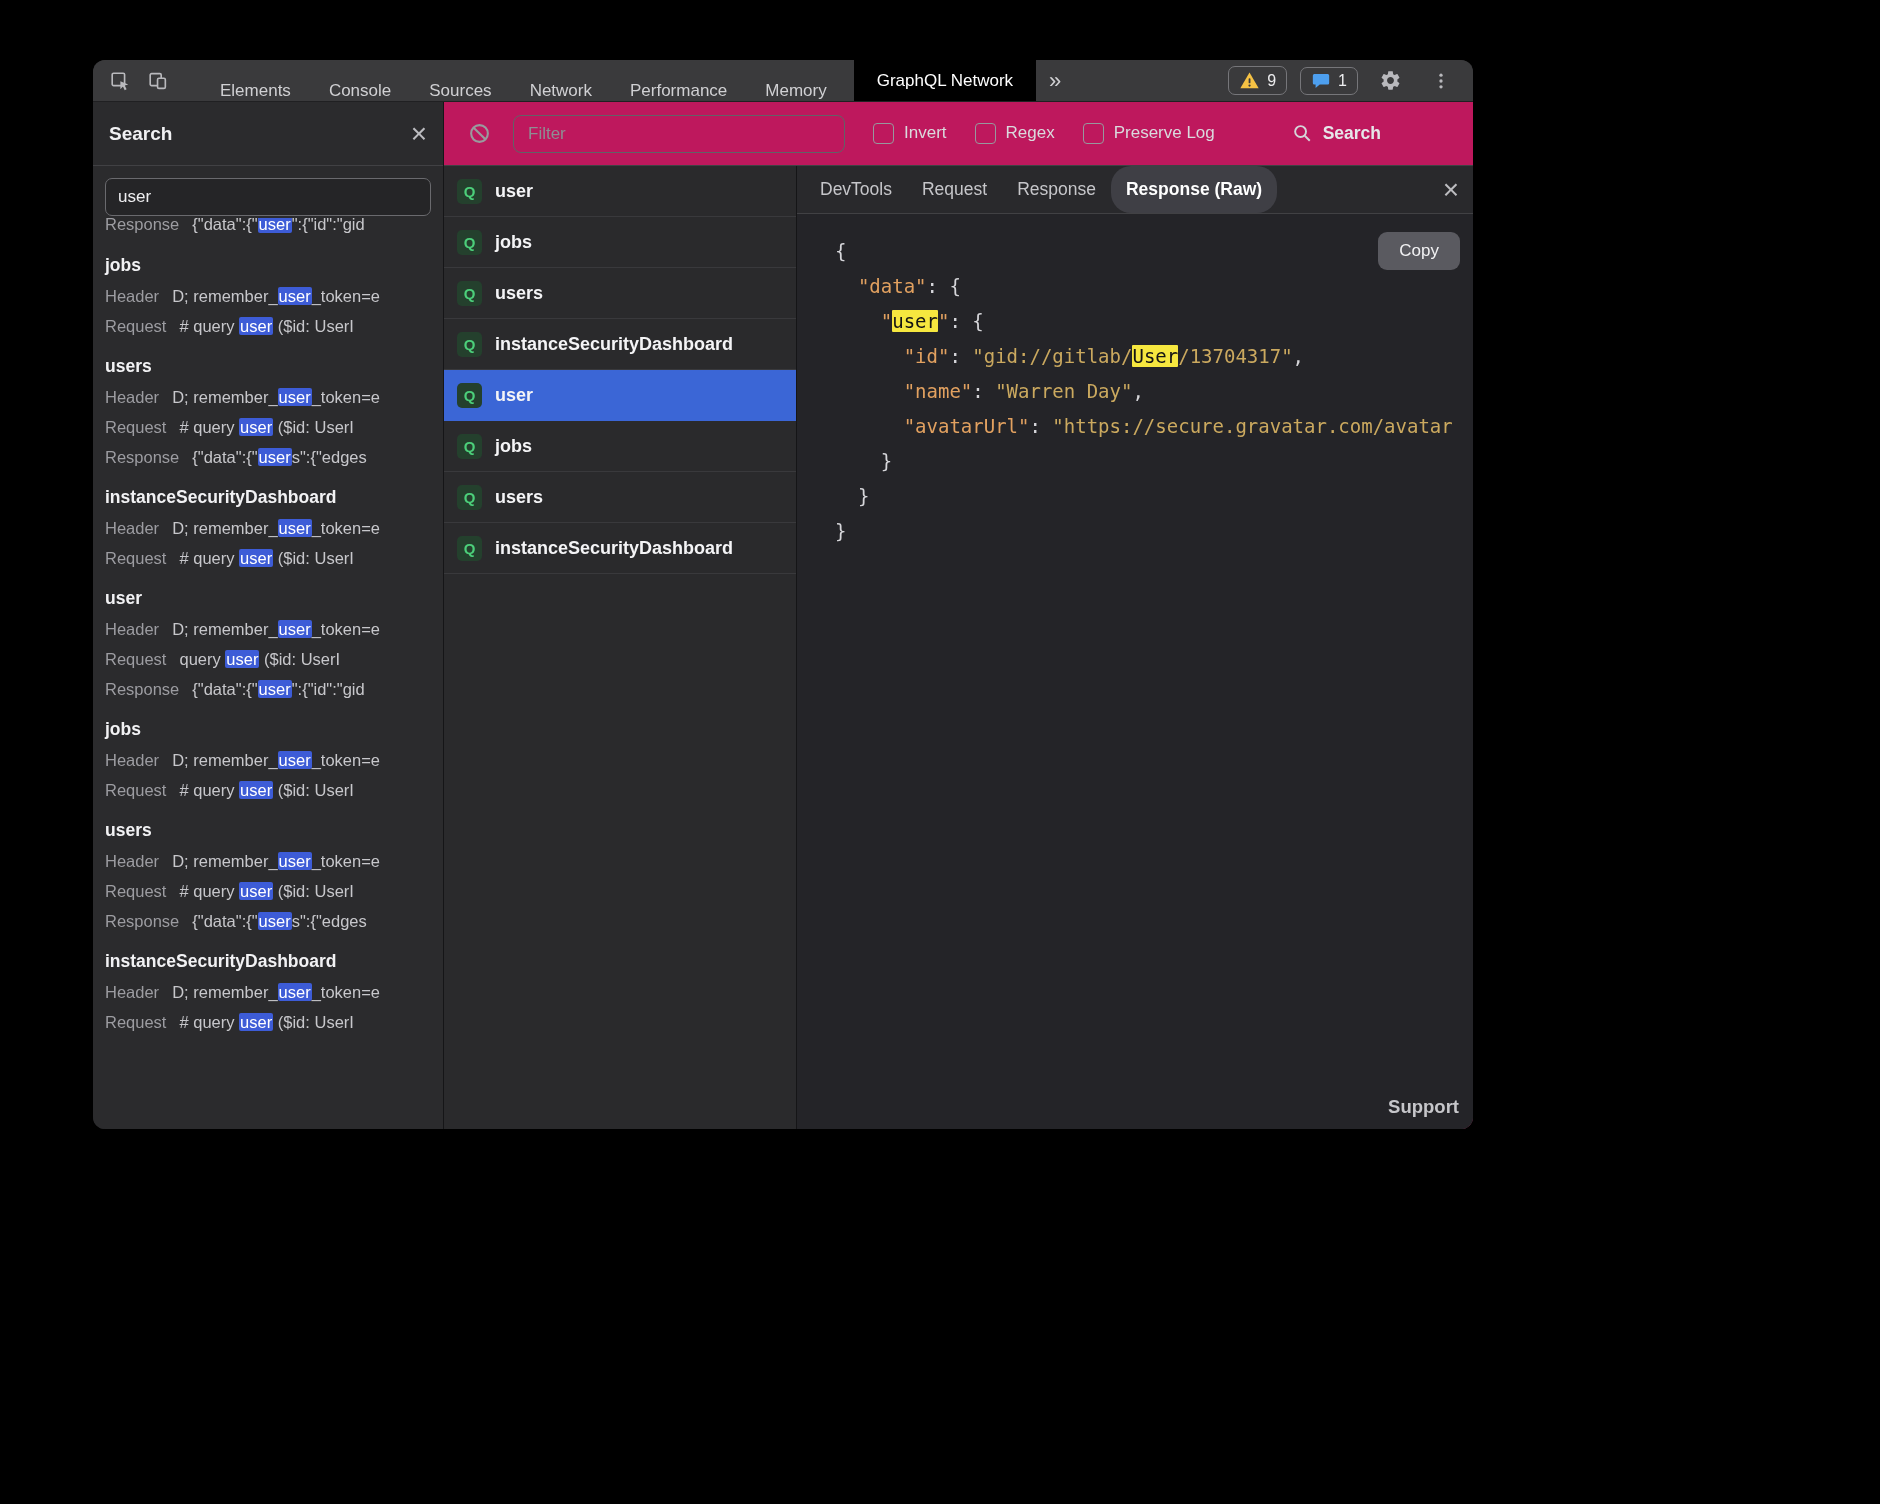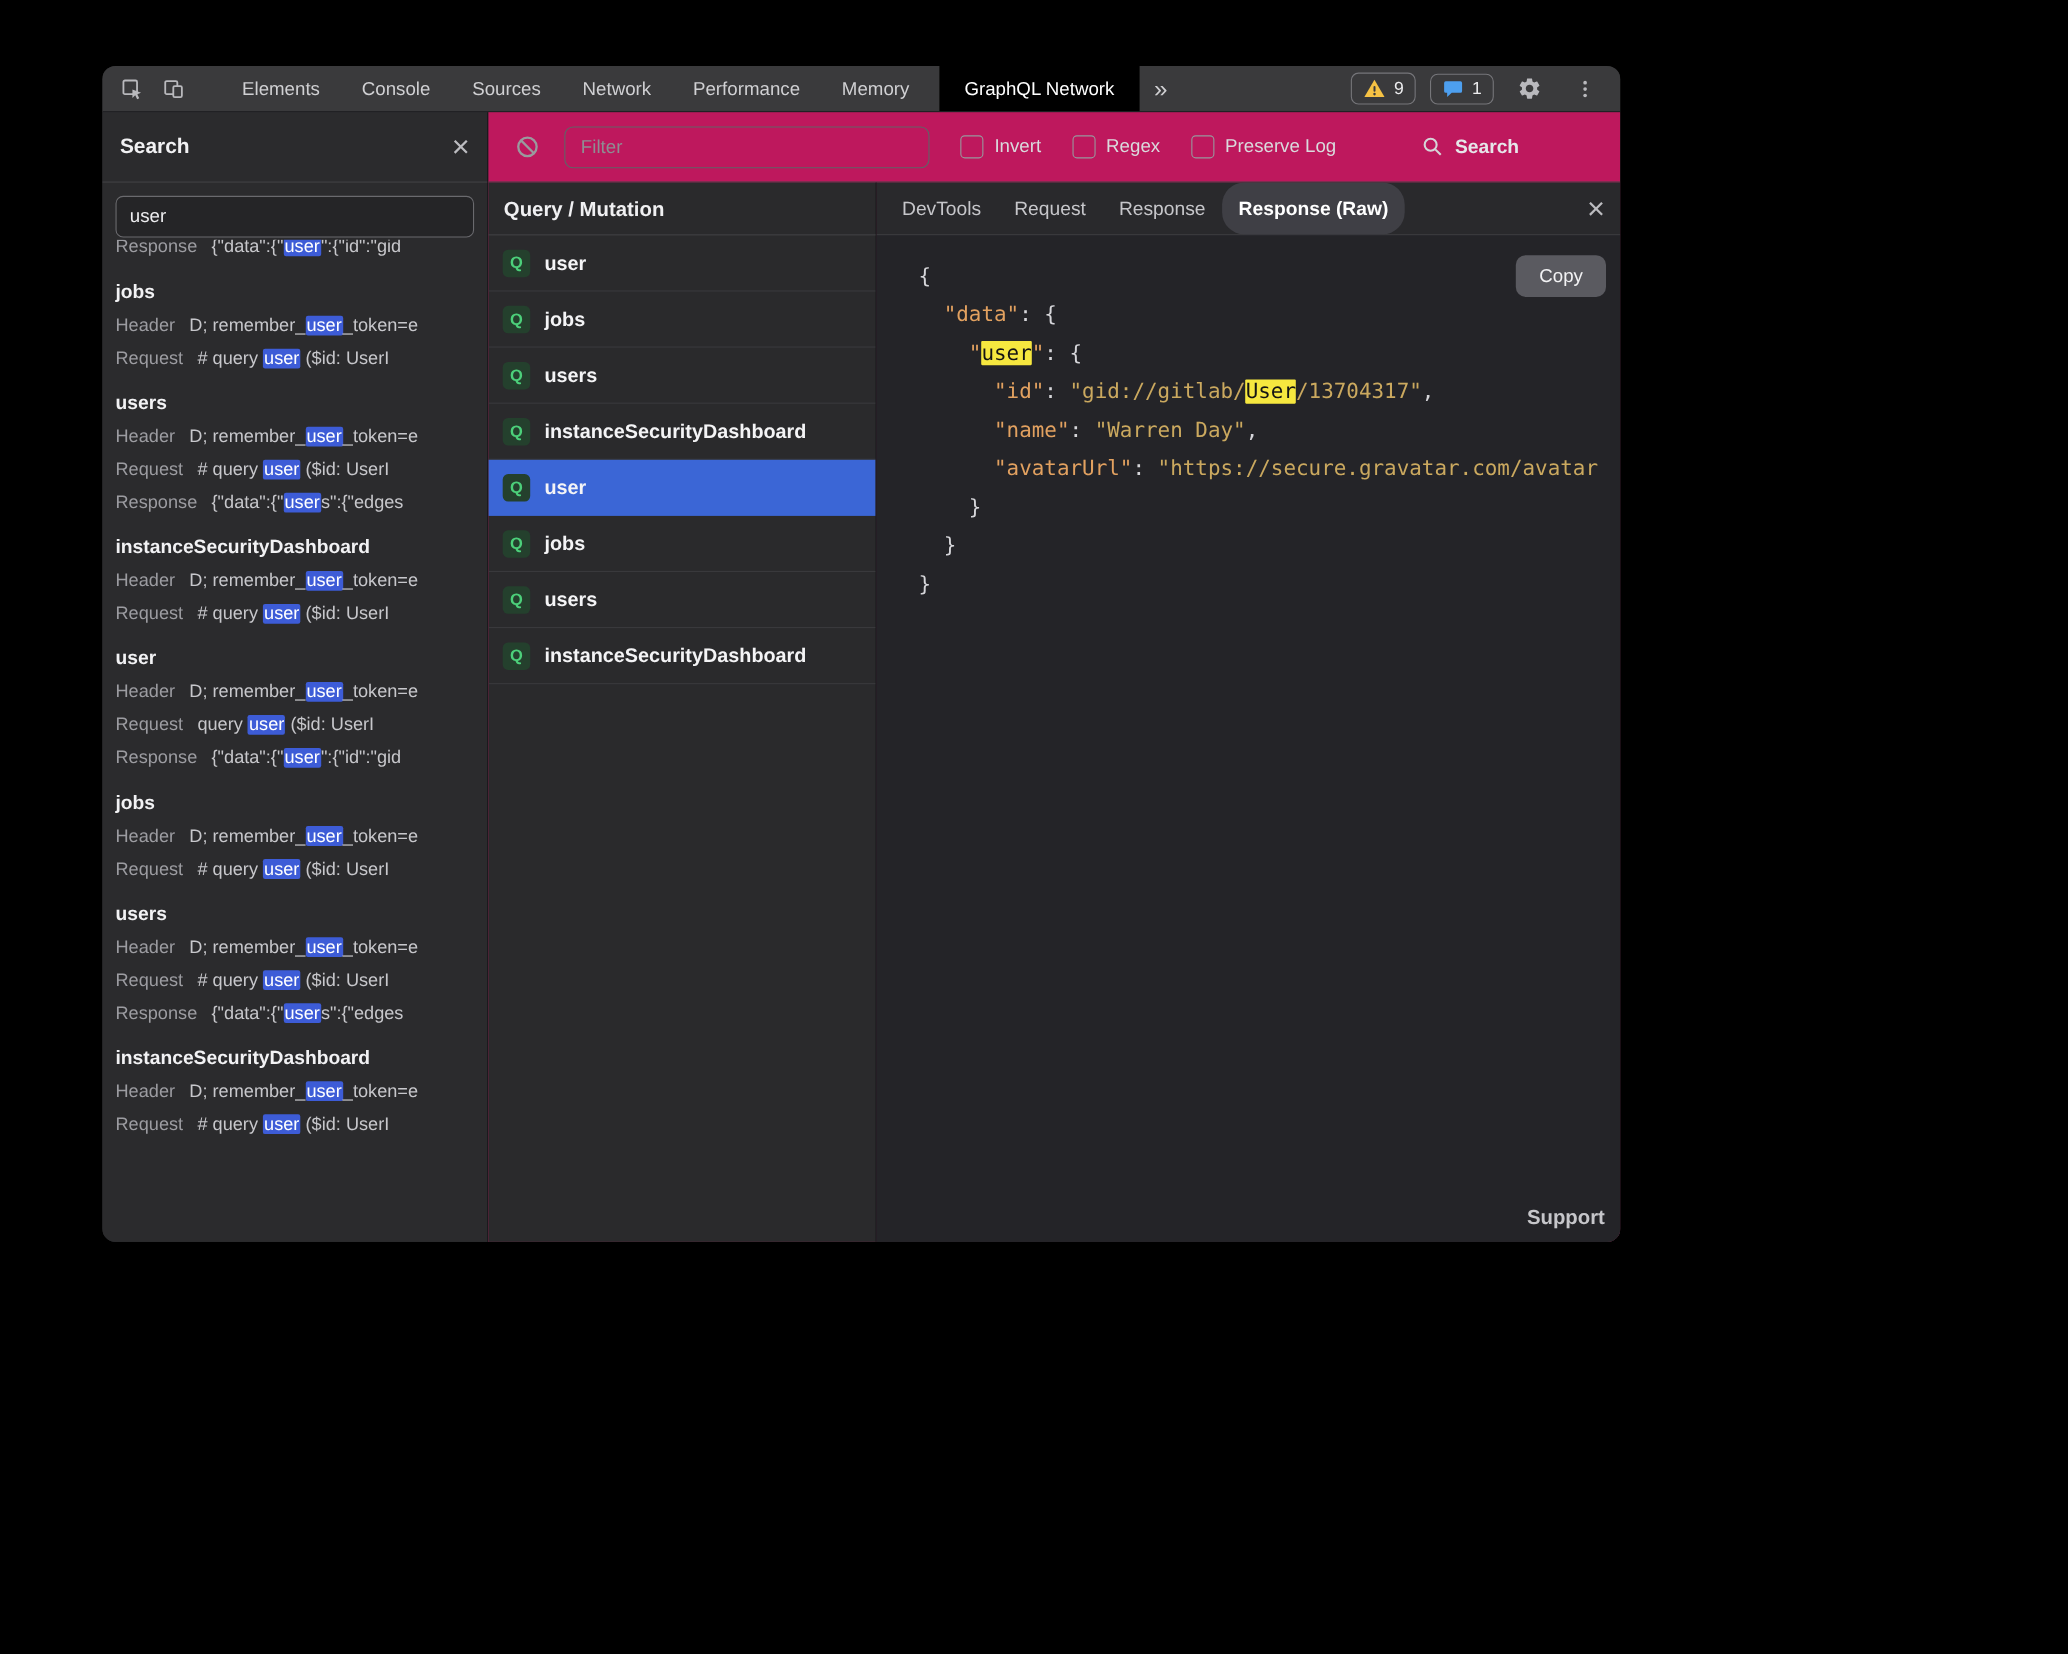--- a/index.html
+++ b/index.html
@@ -18,21 +18,21 @@
   .titlebar{height:52px;flex:none;background:#3a3a3c;position:relative;
     display:flex;align-items:center;justify-content:center;border-bottom:1px solid #2e2e30;}
   .traffic{position:absolute;left:22px;top:0;height:100%;display:flex;align-items:center;gap:16px;}
   .tl{width:18px;height:18px;border-radius:50%;display:inline-block;}
   .tl.red{background:#ff5f57}.tl.yellow{background:#febc2e}.tl.green{background:#28c840}
   .title{font-size:20px;font-weight:bold;color:#ececee;}
   
   .dtbar{height:41px;flex:none;background:#3a3a3c;display:flex;align-items:stretch;border-bottom:1px solid #202022;}
   .icon-btn{display:flex;align-items:center;justify-content:center;padding:0 8px;}
   .dtbar .icon-btn:first-child{margin-left:8px;}
-  .dt-tabs{display:flex;align-items:center;margin-left:24px;}
+  .dt-tabs{display:flex;align-items:flex-end;margin-left:24px;}
   .dt-tab{padding:0 19px;font-size:17px;color:#d0d0d3;display:flex;align-items:center;}
   .dt-tab.active{background:#000;color:#fff;margin-left:8px;padding:0 23px;font-weight:500;}
   .dt-more{color:#d0d0d3;font-size:22px;padding:0 13px;display:flex;align-items:center;}
   .dt-right{margin-left:auto;display:flex;align-items:center;gap:13px;padding-right:14px;}
   .badge{display:flex;align-items:center;gap:7px;border:1px solid #76767a;border-radius:7px;
     padding:3px 10px;color:#ececee;font-size:16px;font-weight:500;}
   
   .main{flex:1;display:flex;min-height:0;}
   
   .left-panel{width:350px;flex:none;background:#2b2b2d;border-right:1px solid #151517;
@@ -241,21 +241,20 @@
             <circle cx="9" cy="9" r="5.7" fill="none" stroke="#d5d5d8" stroke-width="2"></circle>
             <line x1="13.4" y1="13.4" x2="18.6" y2="18.6" stroke="#d5d5d8" stroke-width="2"></line>
           </svg>
           <span>Search</span>
         </div>
       </div>
 
       <div class="content-row">
 
         <div class="query-panel">
-          <div class="query-header">Query / Mutation</div>
           <div class="query-list">
               <div class="query-row">
                 <span class="q-badge">Q</span>
                 <span class="q-name">user</span>
               </div>
               <div class="query-row">
                 <span class="q-badge">Q</span>
                 <span class="q-name">jobs</span>
               </div>
               <div class="query-row">

